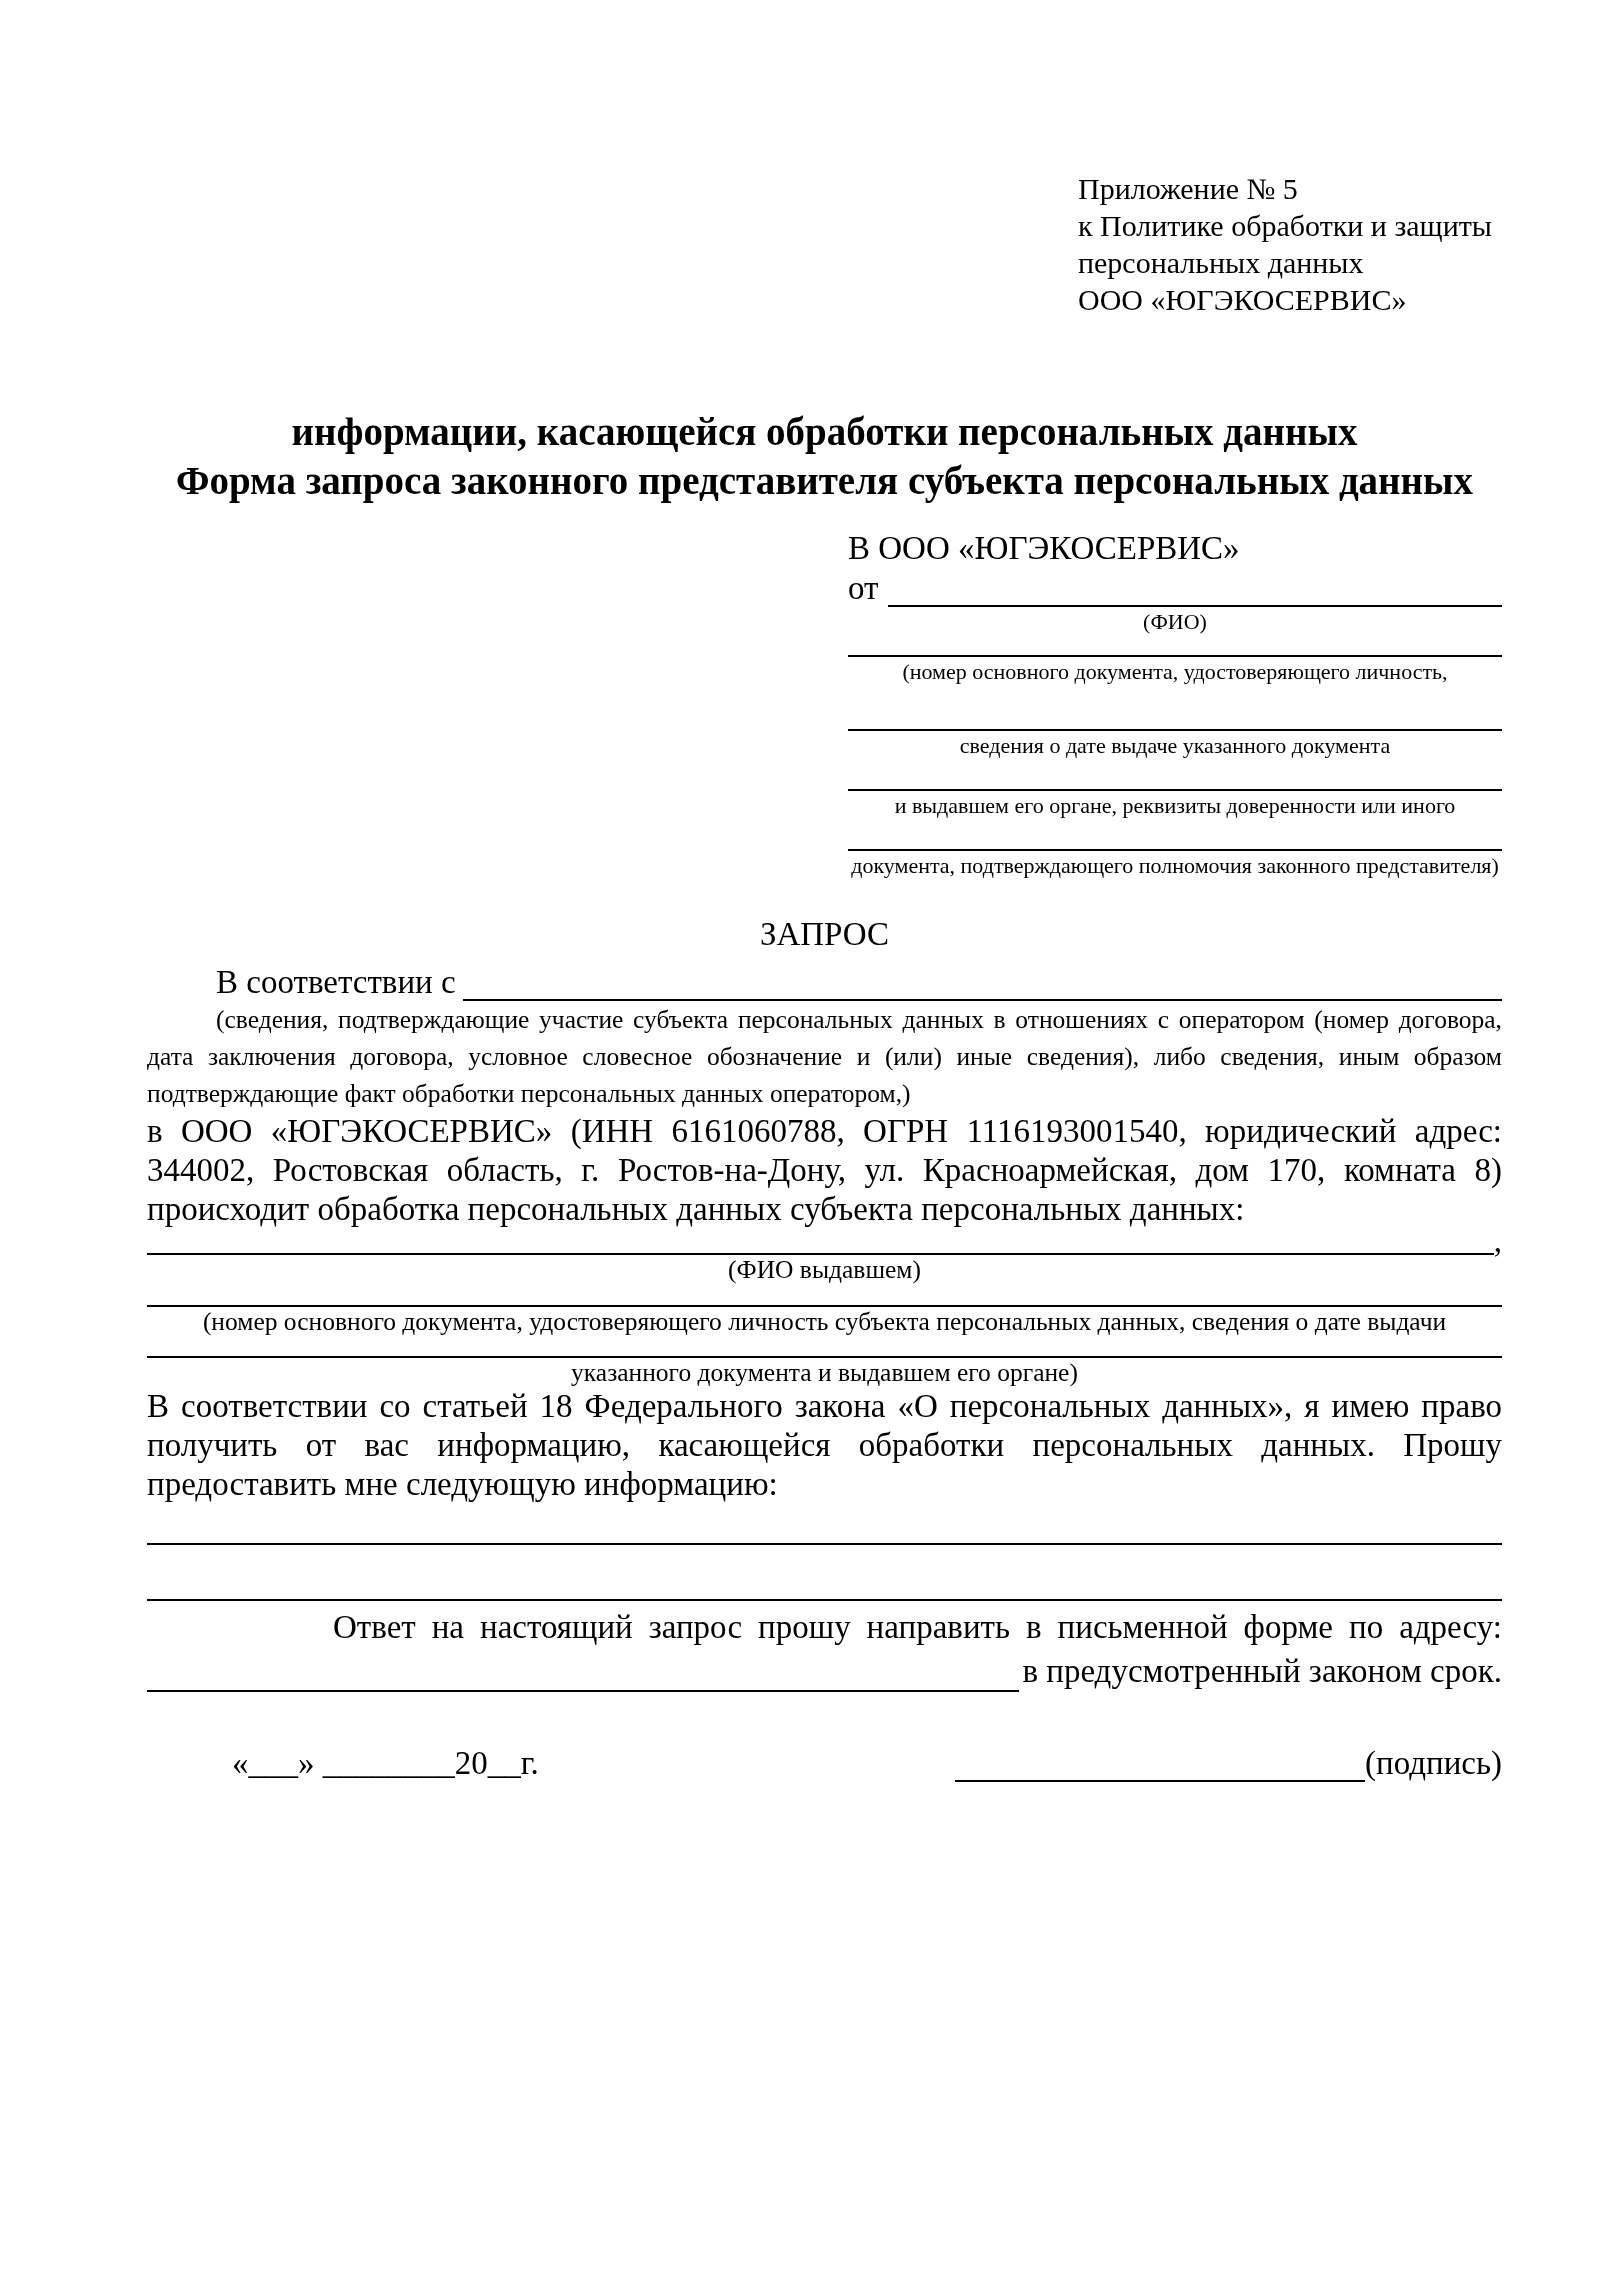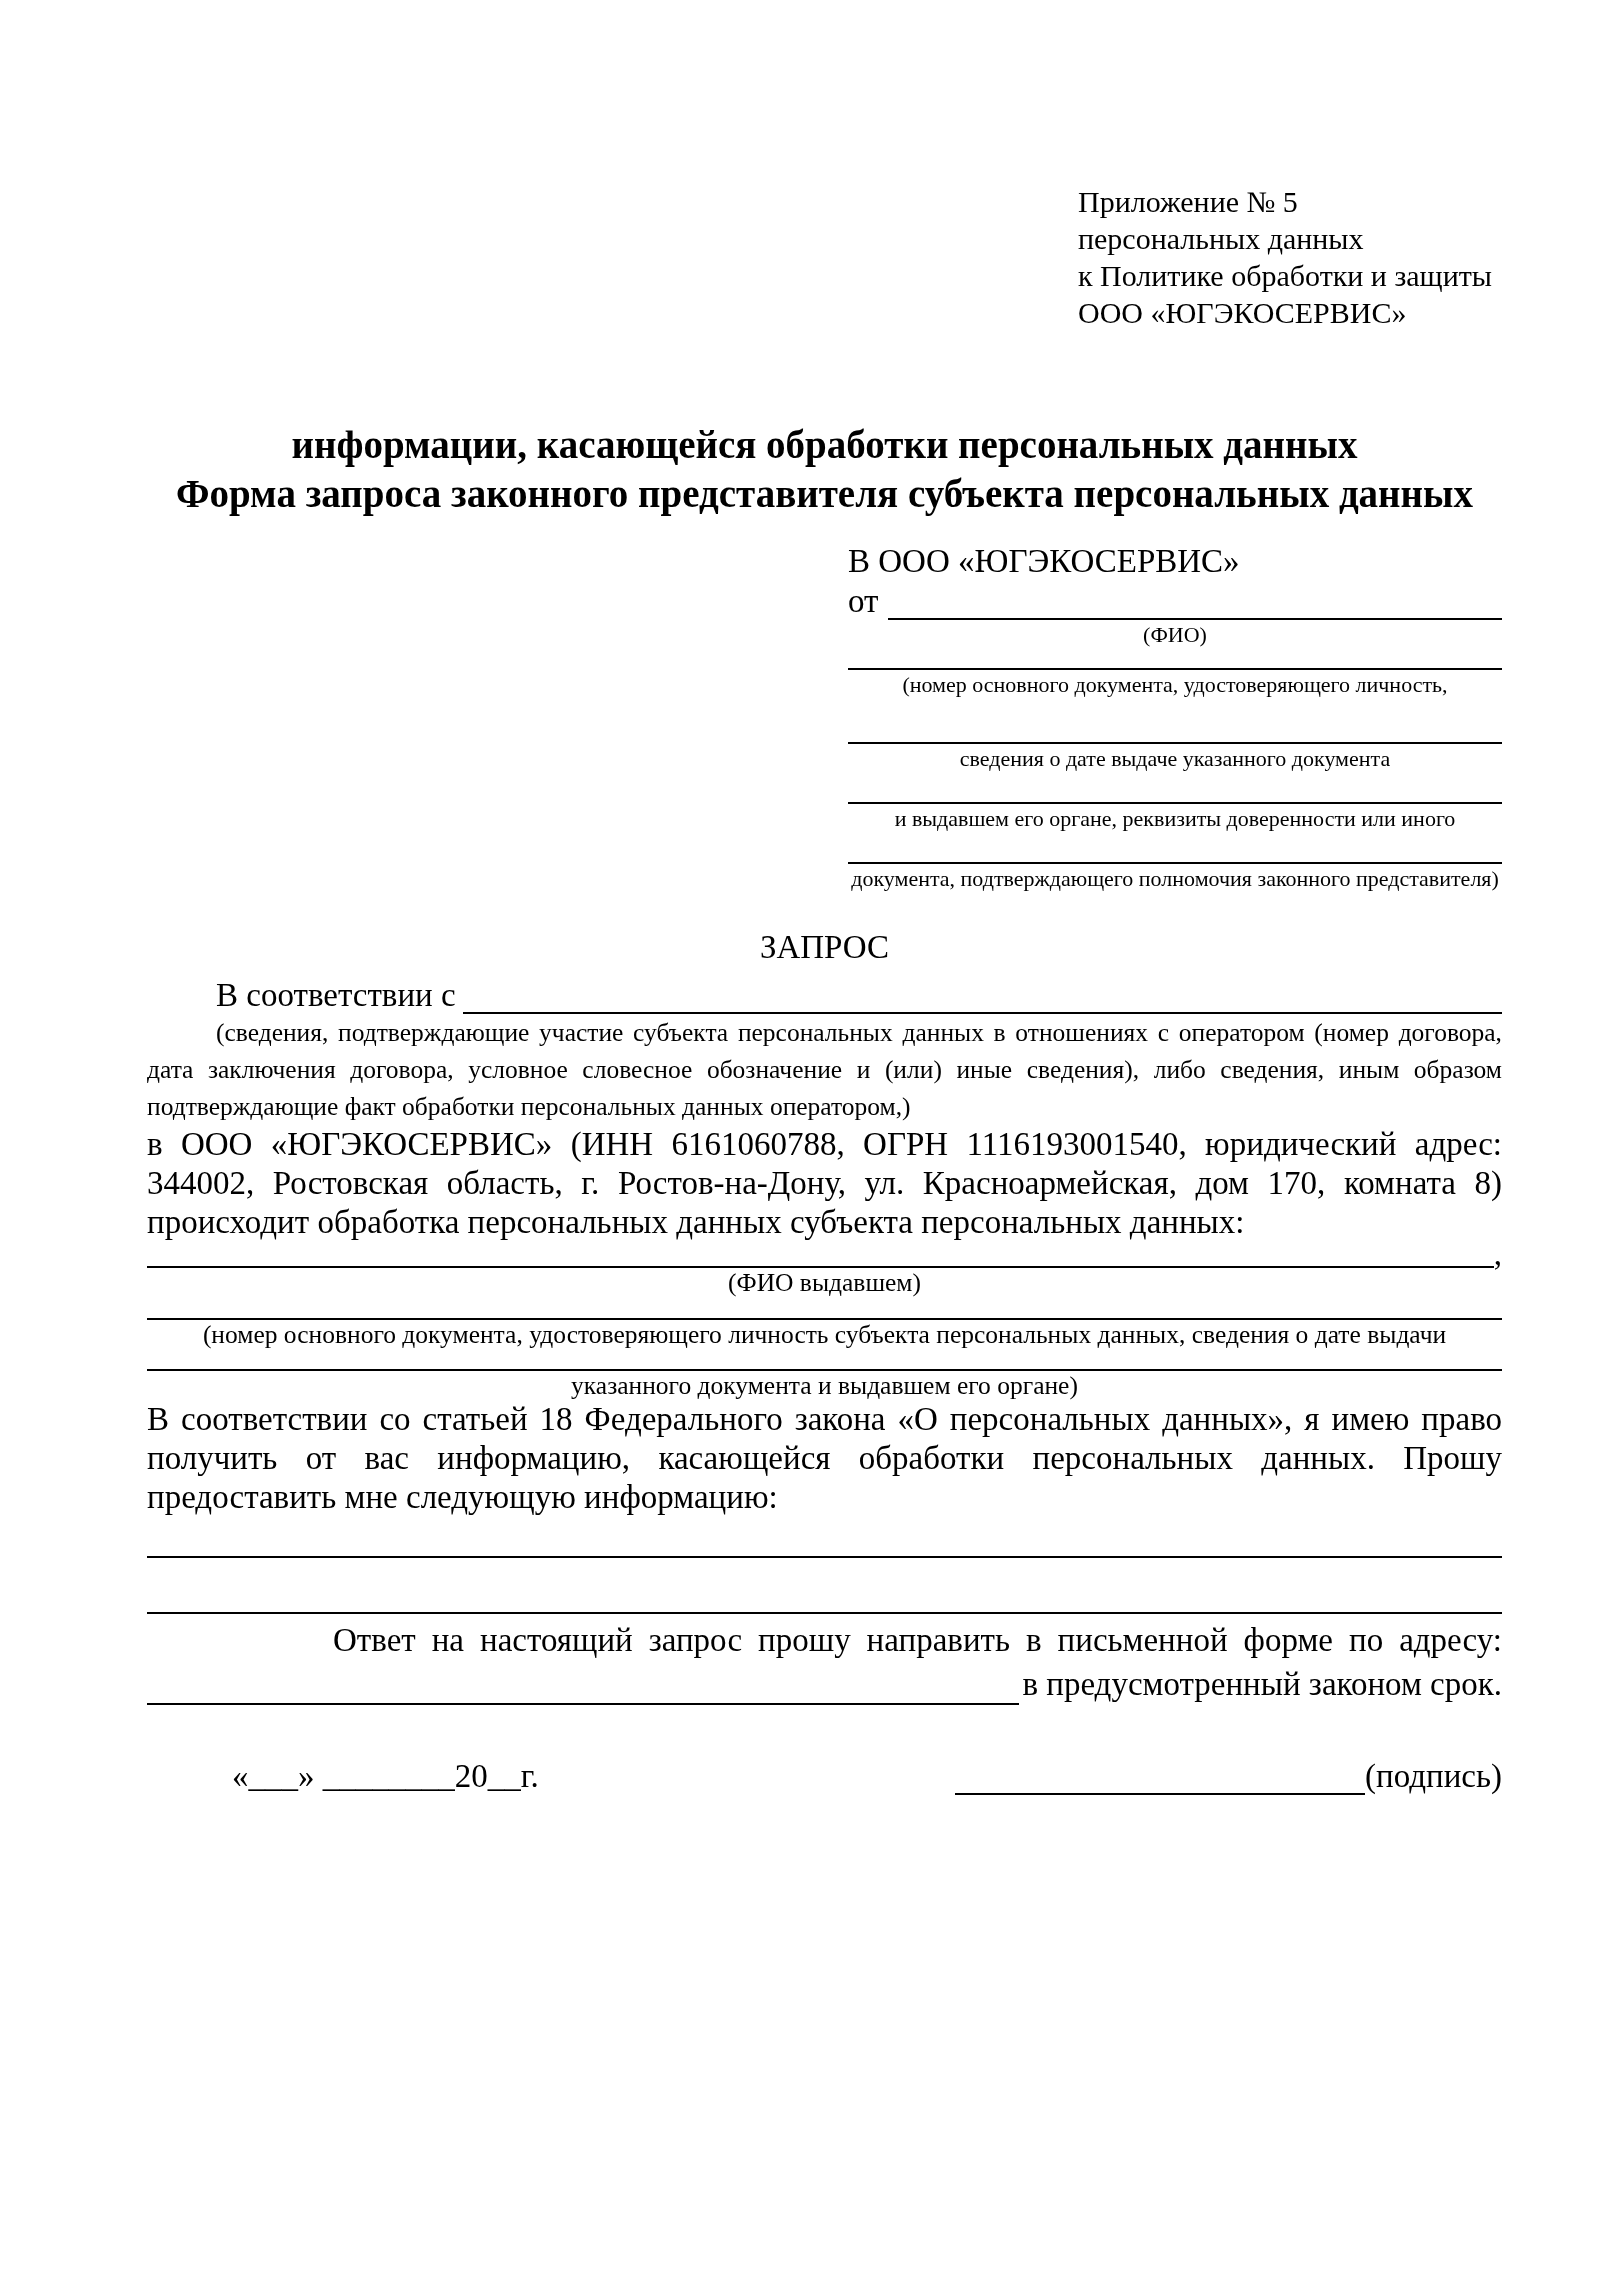--- a/index.html
+++ b/index.html
@@ -5,21 +5,21 @@
   html,body { margin:0; padding:0; background:#9a9a9a; }
   .page {
     position:relative;
     width:1621px; height:2293px;
     margin:0 auto;
     background:#ffffff;
     color:#000000;
     font-family:"Liberation Serif", serif;
     overflow:hidden;
   }
-  .content { position:absolute; left:147px; top:16px; width:1355px; }
+  .content { position:absolute; left:147px; top:3px; width:1355px; }
 
   
   .annex { margin-left:931px; padding-top:167px; font-size:30px; line-height:37px; }
 
   
   .title { margin-top:89px; text-align:center; font-weight:bold; font-size:39px; line-height:49px; }
 
   
   .addressee { margin-left:701px; margin-top:19.6px; font-size:33px; }
   .to-line { line-height:47px; }
@@ -64,22 +64,22 @@
   .sig .txt { white-space:nowrap; }
 </style>
 </head>
 <body>
 
 <div class="page">
   <div class="content">
 
     <div class="annex">
       <div>Приложение № 5</div>
+      <div>к Политике обработки и защиты</div>
       <div>персональных данных</div>
-      <div>к Политике обработки и защиты</div>
       <div>ООО «ЮГЭКОСЕРВИС»</div>
     </div>
 
     <div class="title">
       <div>информации, касающейся обработки персональных данных</div>
       <div>Форма запроса законного представителя субъекта персональных данных</div>
     </div>
 
     <div class="addressee">
       <div class="to-line">В ООО «ЮГЭКОСЕРВИС»</div>

